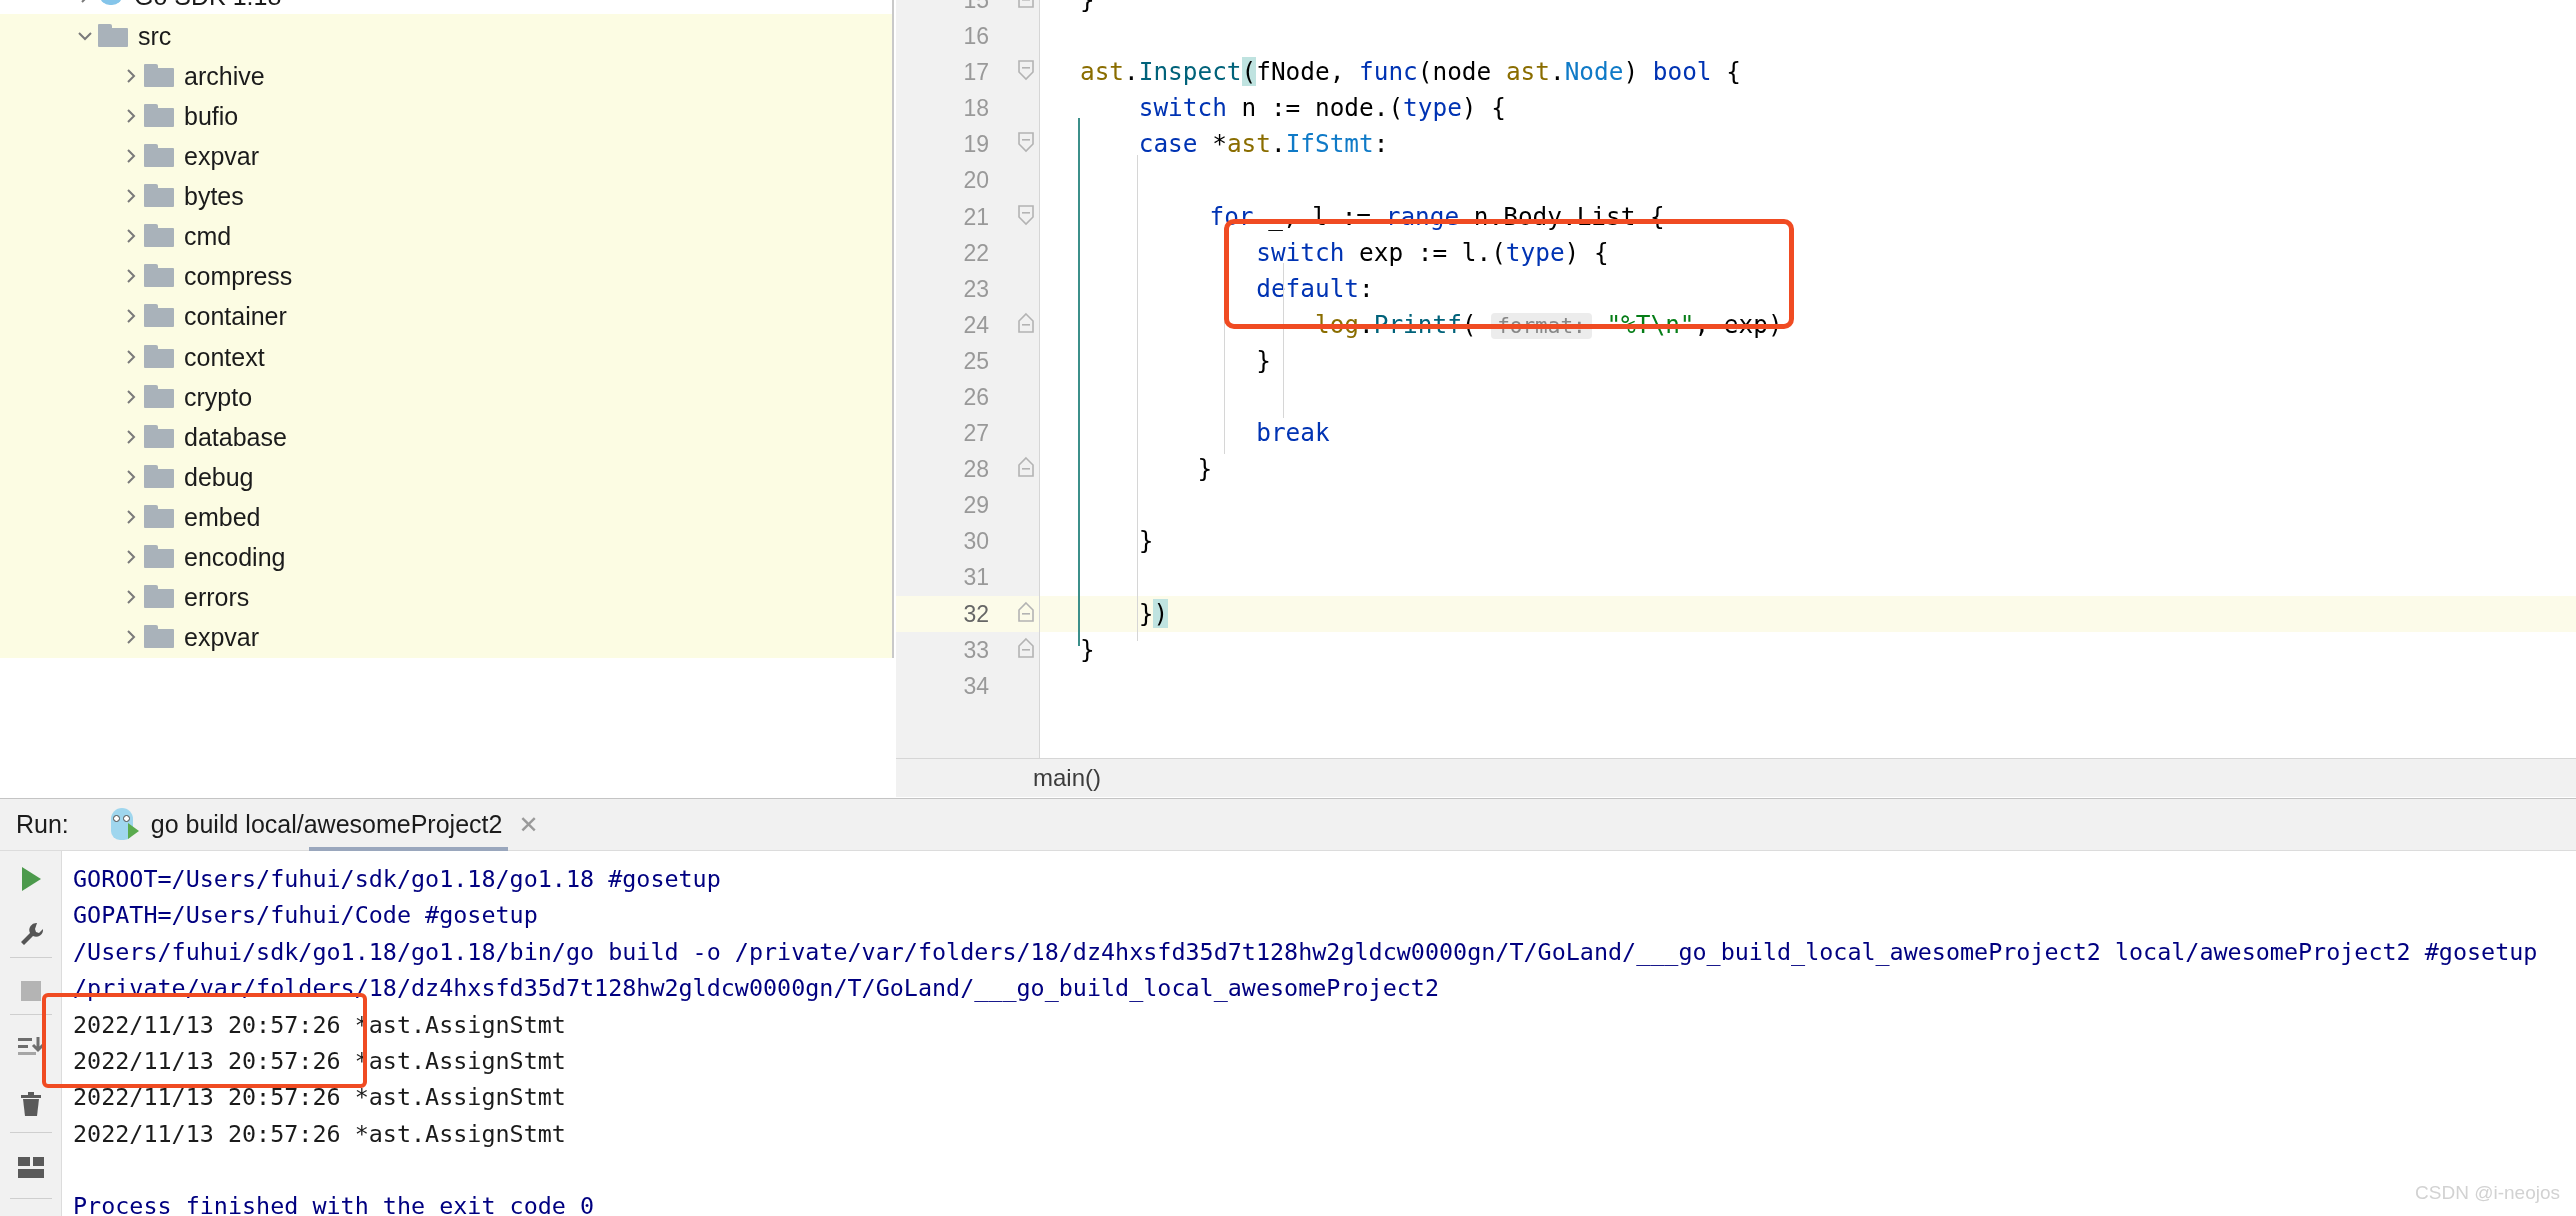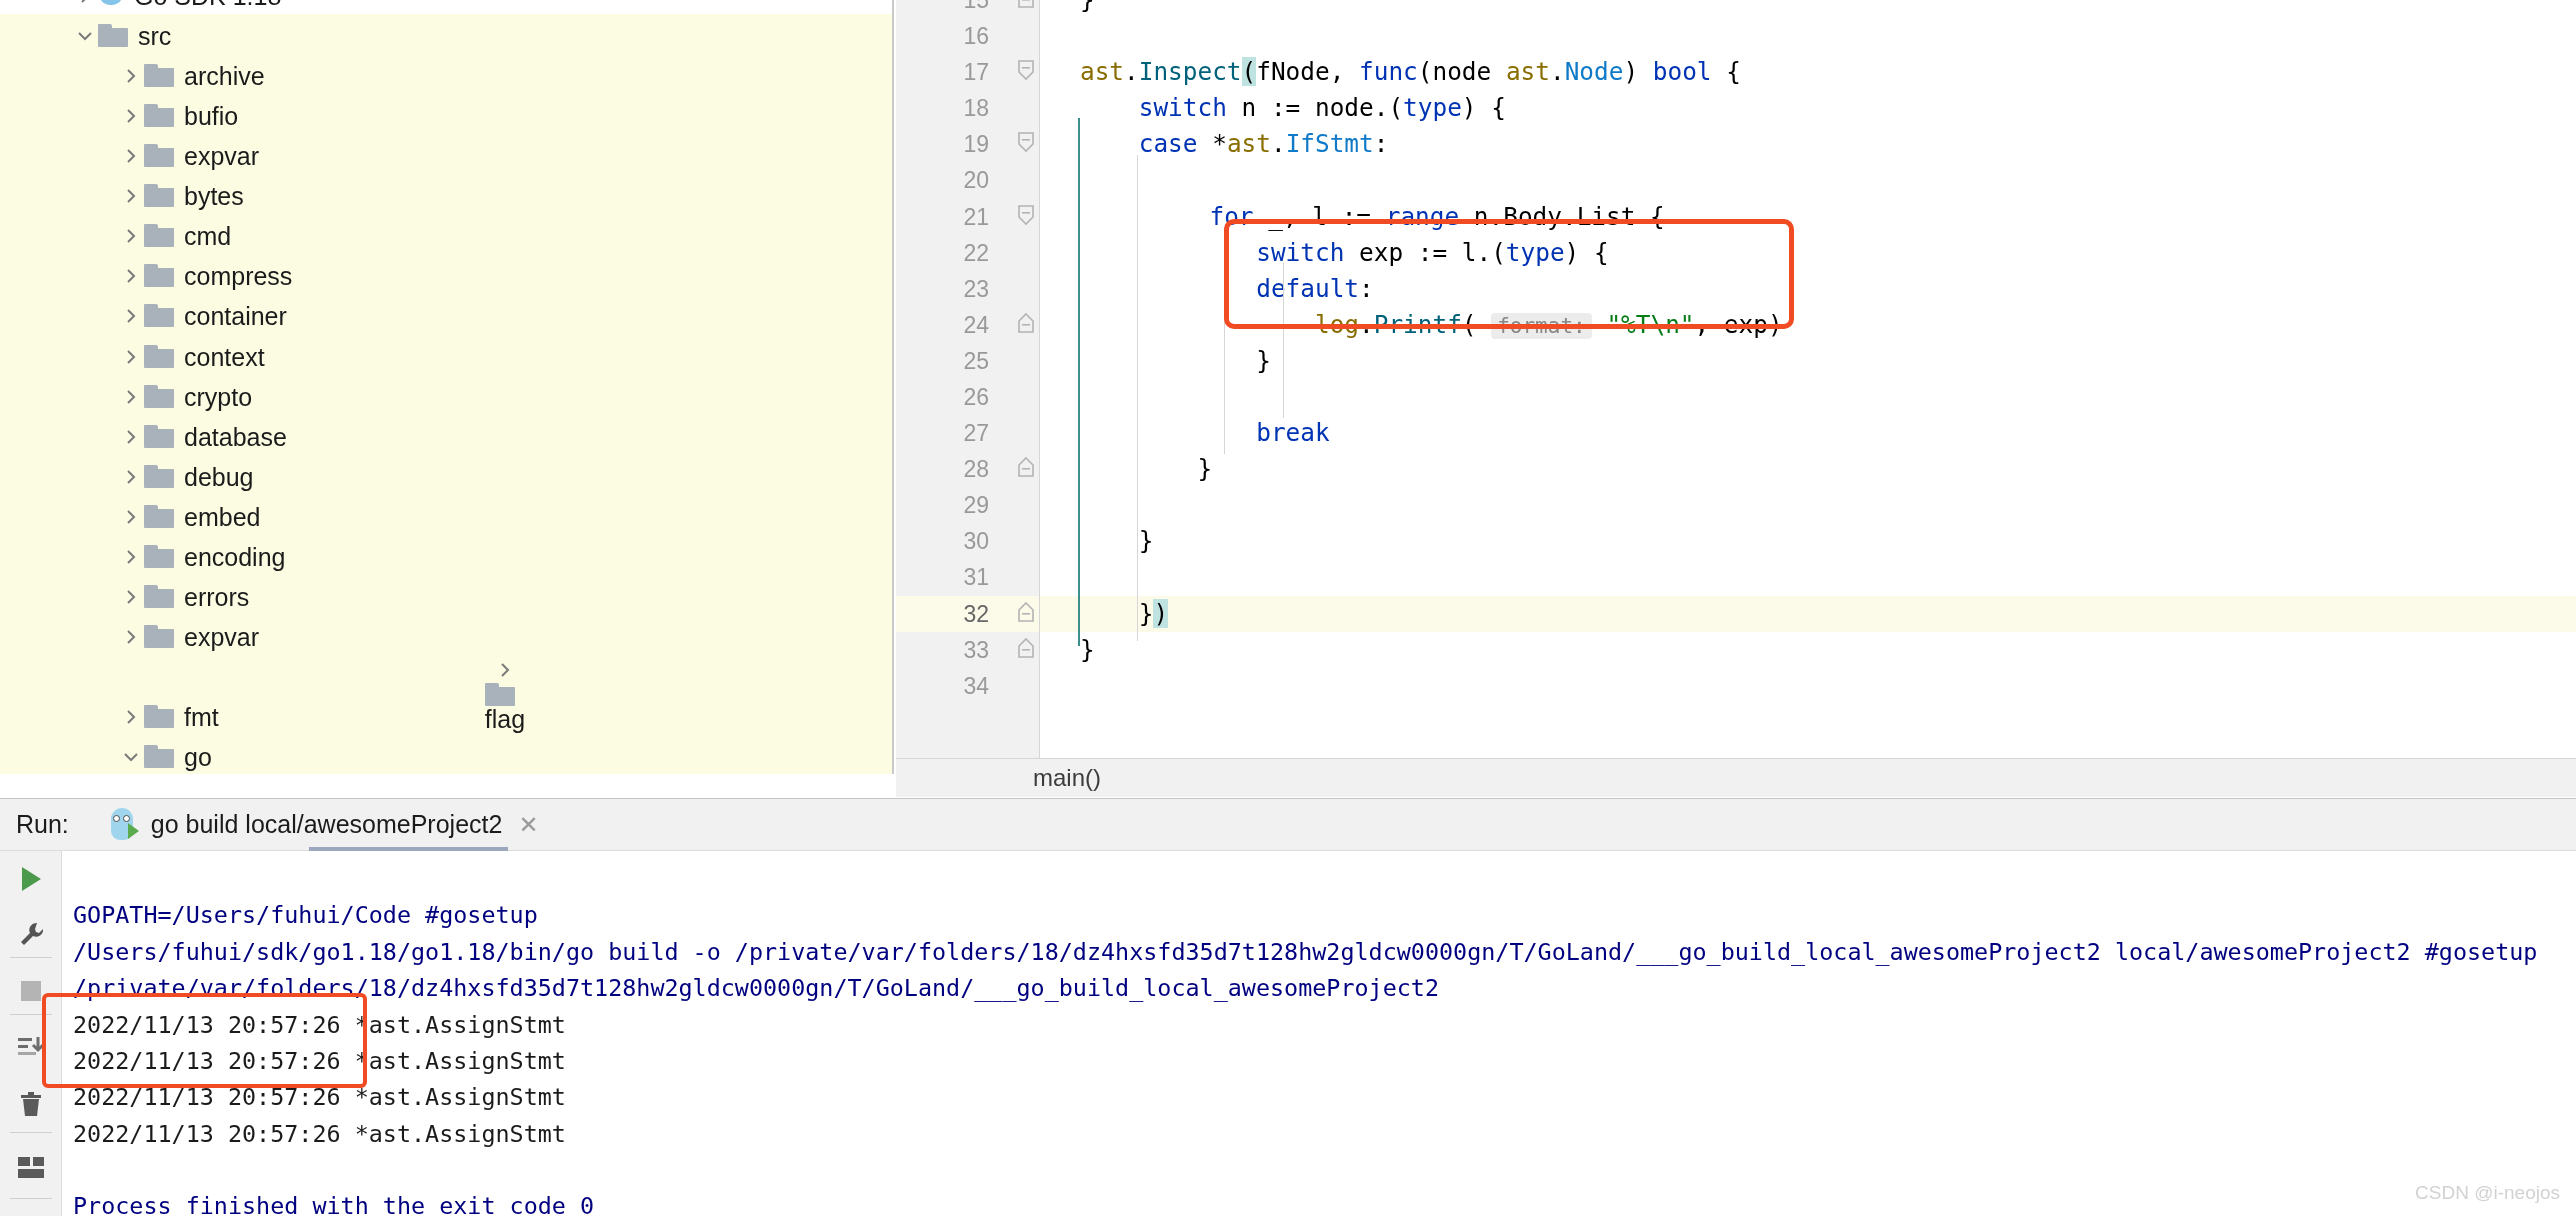--- a/index.html
+++ b/index.html
@@ -7,21 +7,21 @@
     width: 2576px; height: 1216px;
     overflow: hidden;
     background: #ffffff;
     font-family: "Liberation Sans", sans-serif;
   }
   #app { position: relative; width: 2576px; height: 1216px; }
 
   
   #project-panel {
     position: absolute; left: 0; top: 0;
-    width: 894px; height: 774px;
+    width: 894px; height: 658px;
     background: #fcfce3;
     border-right: 2px solid #c9c9c9;
     overflow: hidden;
   }
   #project-panel .tree-top-strip {
     position: absolute; left: 0; top: 0; width: 100%; height: 14px;
     background: #ffffff;
   }
   .tree-row {
     display: flex; align-items: center;
@@ -659,20 +659,21 @@
         <svg width="30" height="26" viewBox="0 0 30 26">
           <rect x="2" y="2" width="12" height="9" fill="#5a5a5a"></rect>
           <rect x="17" y="2" width="11" height="9" fill="#5a5a5a"></rect>
           <rect x="2" y="14" width="26" height="9" fill="#5a5a5a"></rect>
         </svg>
       </div>
       <div class="side-sep" style="top:347px;"></div>
     </div>
 
     <div id="console">
+        <div class="con-line" style="top: 10px;">GOROOT=/Users/fuhui/sdk/go1.18/go1.18 #gosetup</div>
         <div class="con-line" style="top: 46px;">GOPATH=/Users/fuhui/Code #gosetup</div>
         <div class="con-line" style="top: 83px;">/Users/fuhui/sdk/go1.18/go1.18/bin/go build -o /private/var/folders/18/dz4hxsfd35d7t128hw2gldcw0000gn/T/GoLand/___go_build_local_awesomeProject2 local/awesomeProject2 #gosetup</div>
         <div class="con-line" style="top: 119px;">/private/var/folders/18/dz4hxsfd35d7t128hw2gldcw0000gn/T/GoLand/___go_build_local_awesomeProject2</div>
         <div class="con-line black" style="top: 156px;">2022/11/13 20:57:26 *ast.AssignStmt</div>
         <div class="con-line black" style="top: 192px;">2022/11/13 20:57:26 *ast.AssignStmt</div>
         <div class="con-line black" style="top: 228px;">2022/11/13 20:57:26 *ast.AssignStmt</div>
         <div class="con-line black" style="top: 265px;">2022/11/13 20:57:26 *ast.AssignStmt</div>
         <div class="con-line" style="top: 301px;"></div>
         <div class="con-line" style="top: 337px;">Process finished with the exit code 0</div>
       </div>

